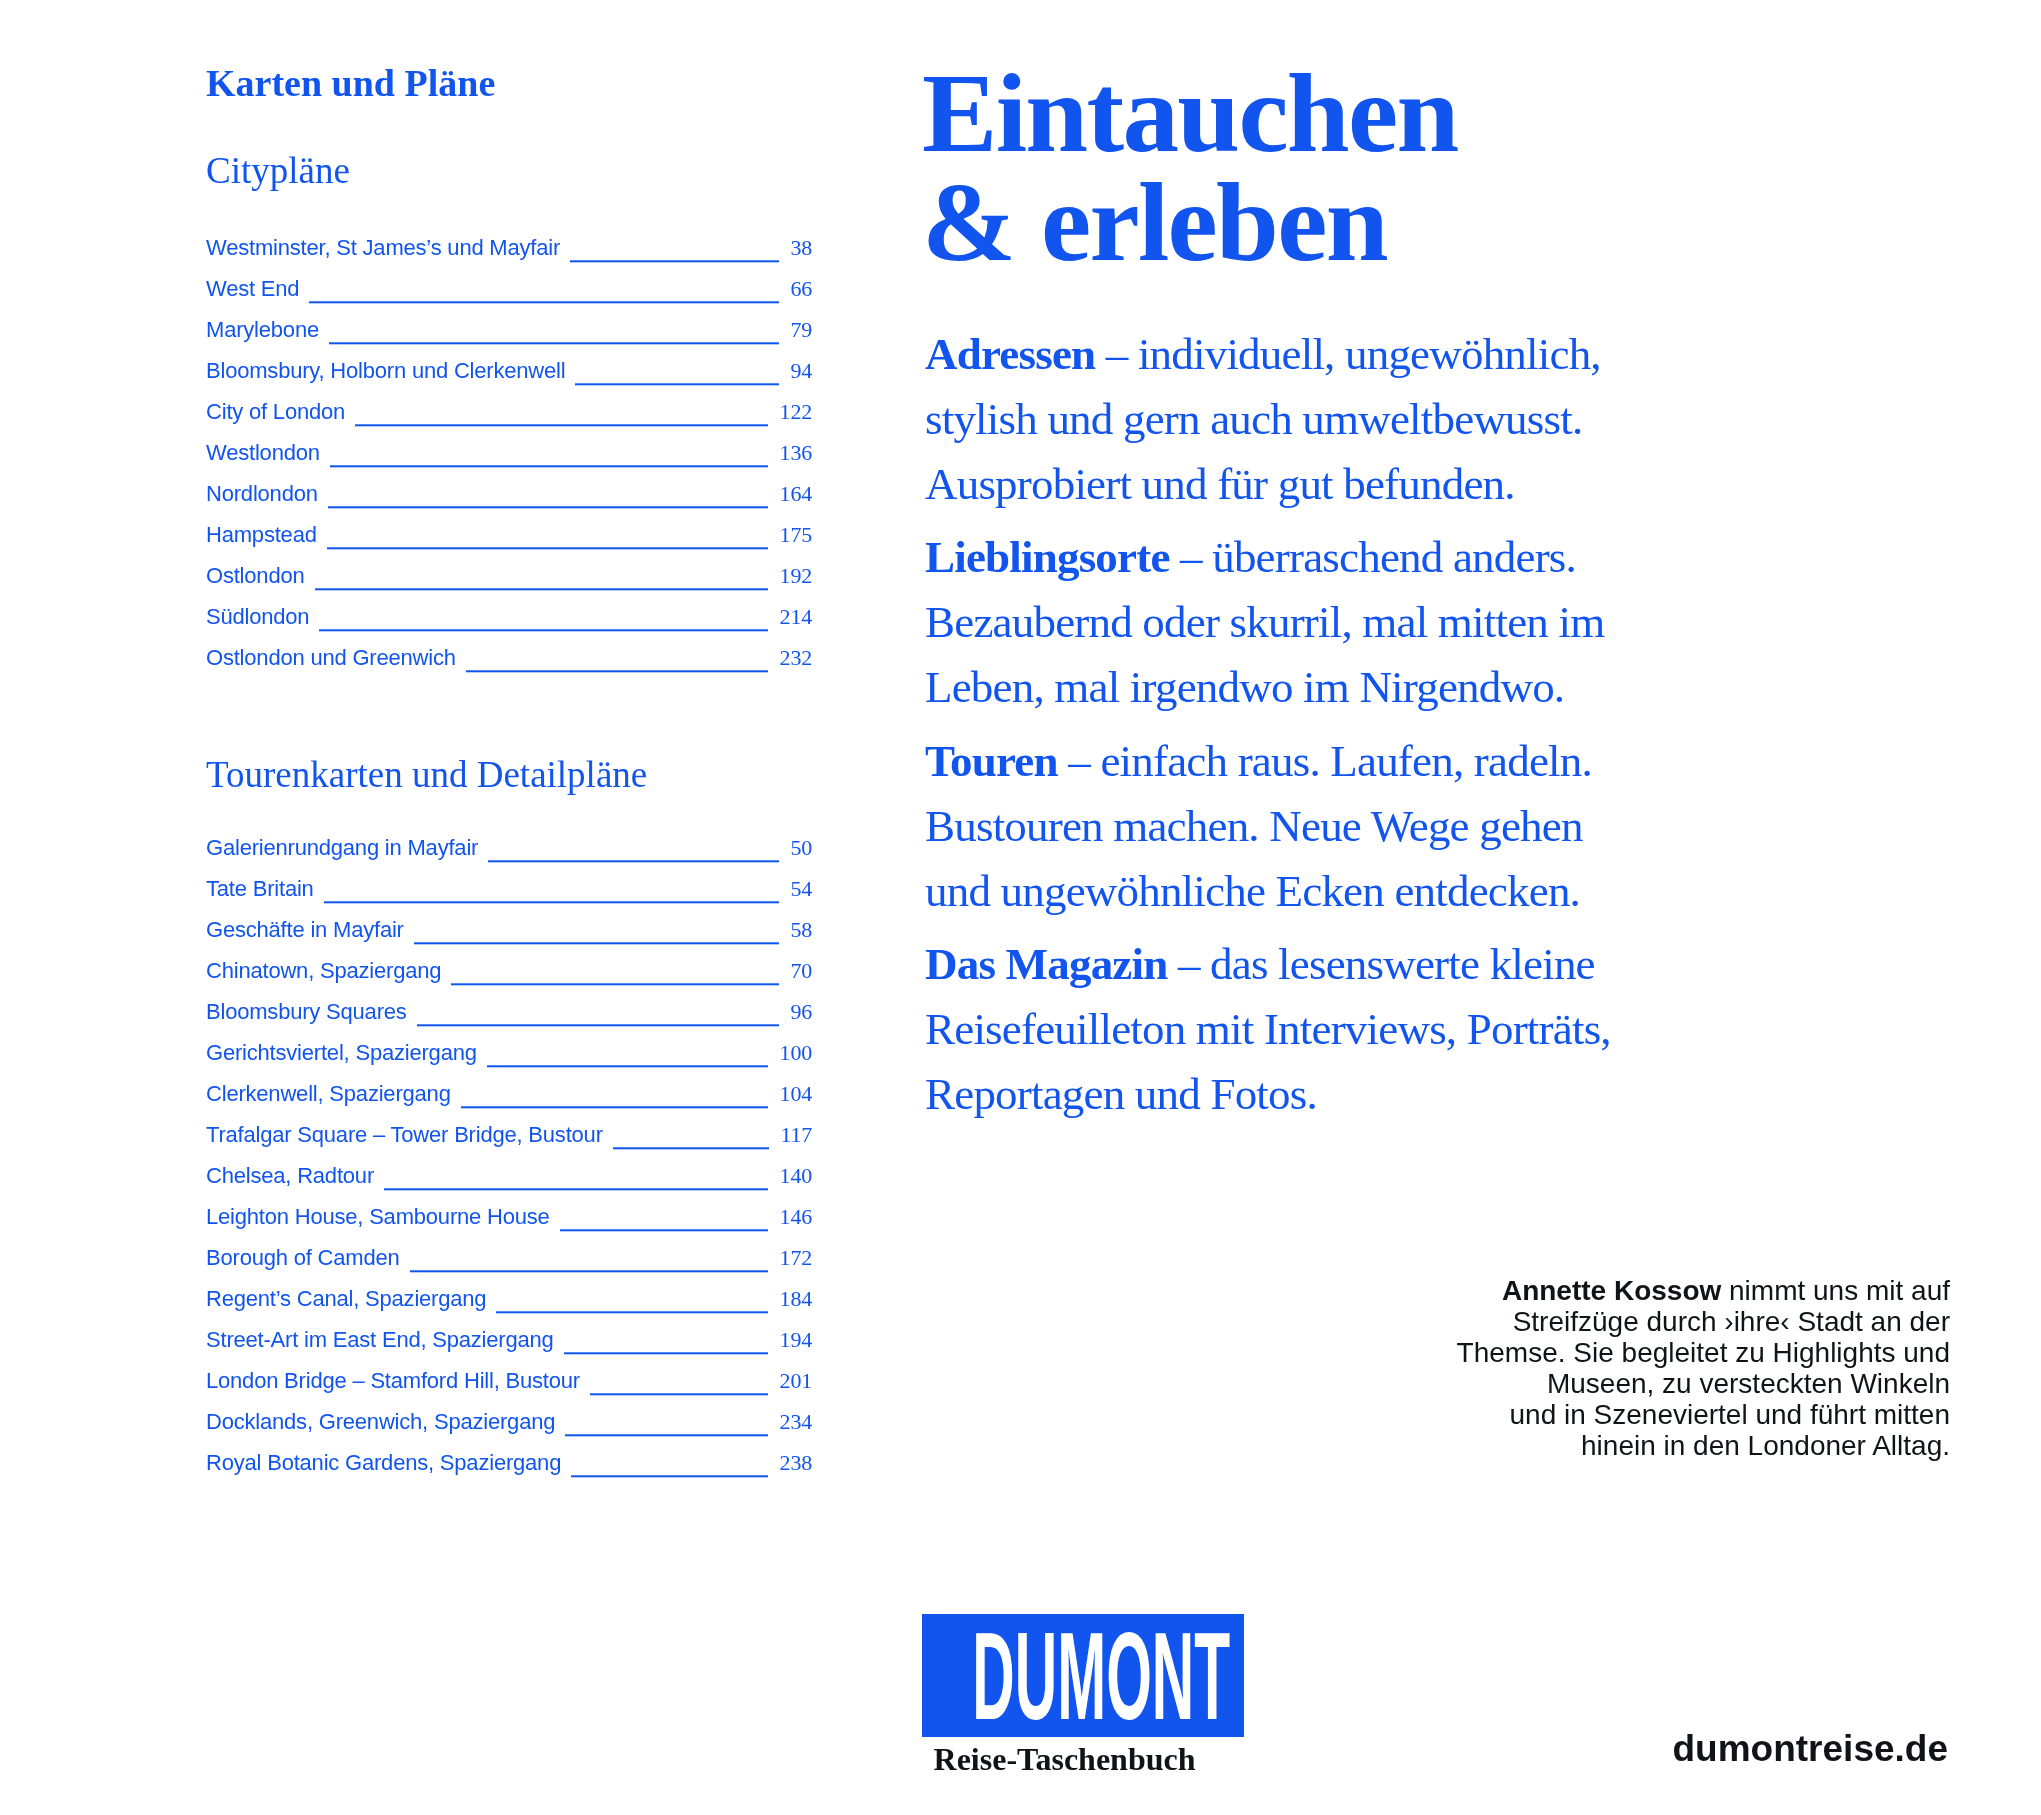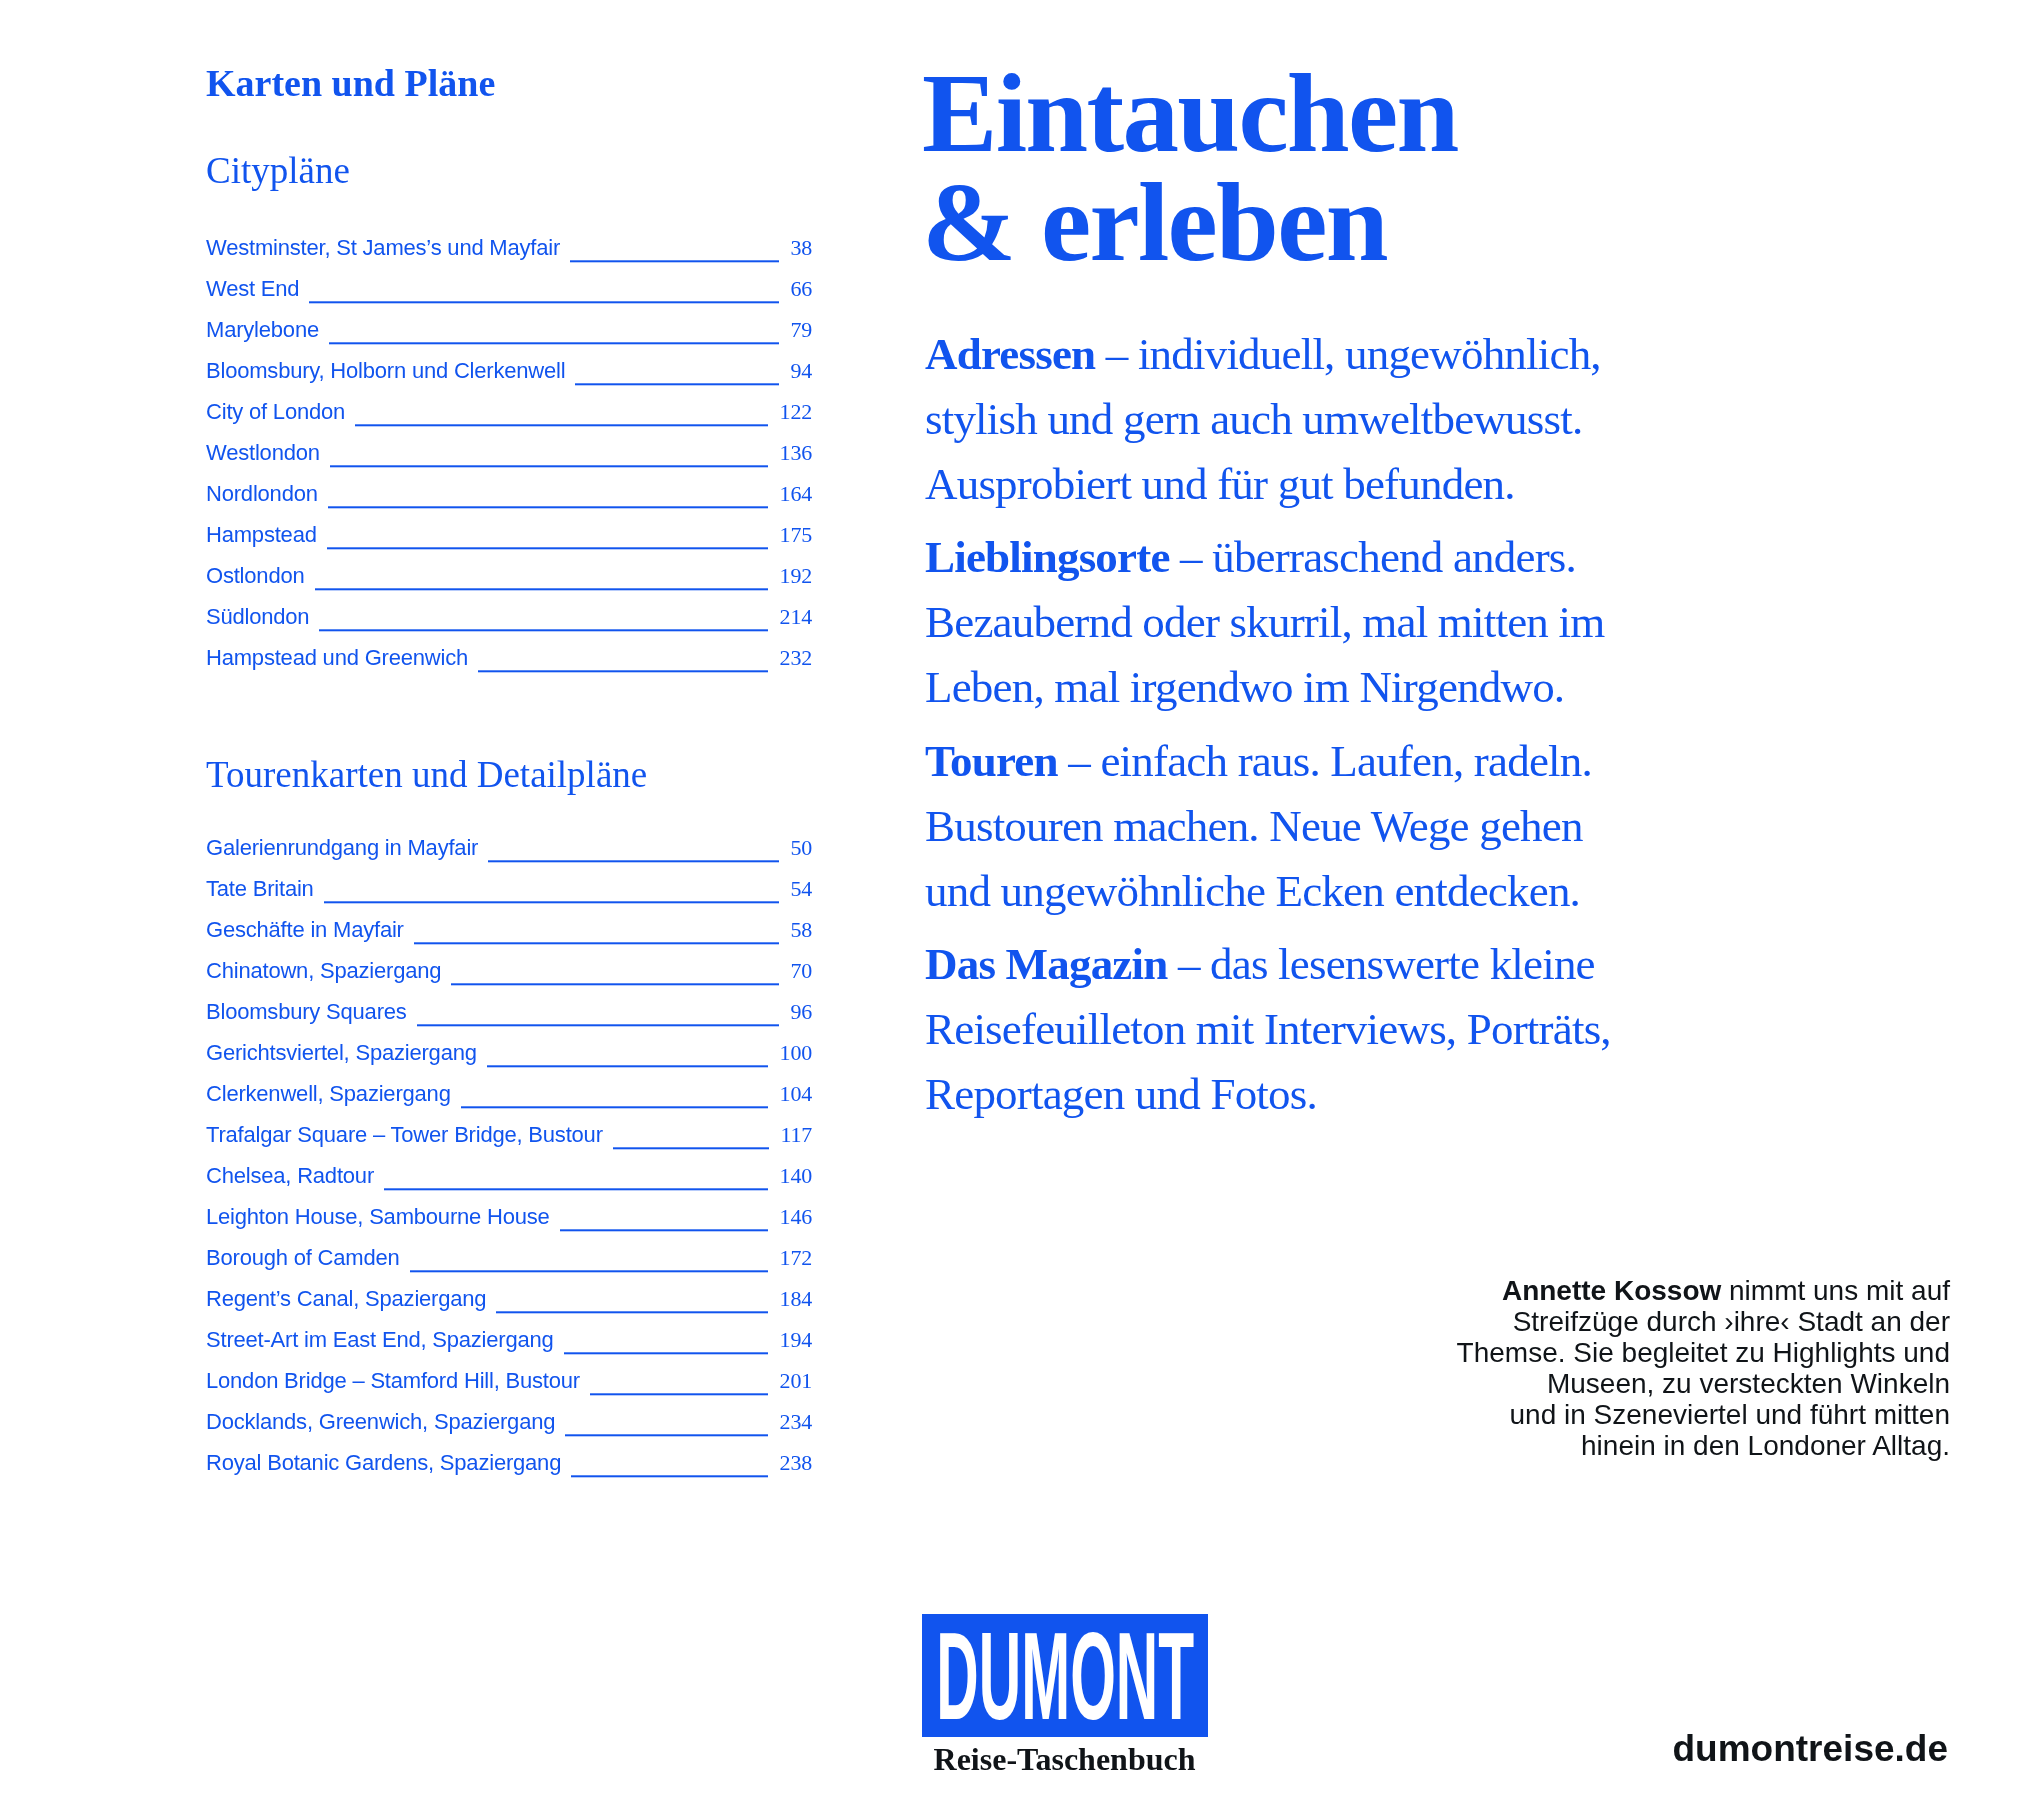--- a/index.html
+++ b/index.html
@@ -74,20 +74,21 @@
   }
   .bio strong{font-weight:700;}
 
   
   .logo-box{
     position:absolute;left:922px;top:1598px;
     width:286px;height:123px;
     background:var(--blue);
     display:flex;align-items:center;justify-content:center;
     overflow:hidden;
+    padding-left:36px;
   }
   .logo-word{
     color:#ffffff;
     font:700 125px/1 "Liberation Sans",sans-serif;
     transform:scaleX(0.47);
     transform-origin:center;
     white-space:nowrap;
   }
   .logo-sub{
     position:absolute;left:915px;top:1726px;width:299px;
@@ -156,21 +157,21 @@
         <span class="lab">Ostlondon</span>
         <span class="leader"></span>
         <span class="pg">192</span>
       </div>
       <div class="row">
         <span class="lab">Südlondon</span>
         <span class="leader"></span>
         <span class="pg">214</span>
       </div>
       <div class="row">
-        <span class="lab">Hampstead und Greenwich</span>
+        <span class="lab">Ostlondon und Greenwich</span>
         <span class="leader"></span>
         <span class="pg">232</span>
       </div>
     </div>
 
   <div class="section-heading" id="sub2">Tourenkarten und Detailpläne</div>
   <div class="toc" id="list2">
       <div class="row">
         <span class="lab">Galerienrundgang in Mayfair</span>
         <span class="leader"></span>

